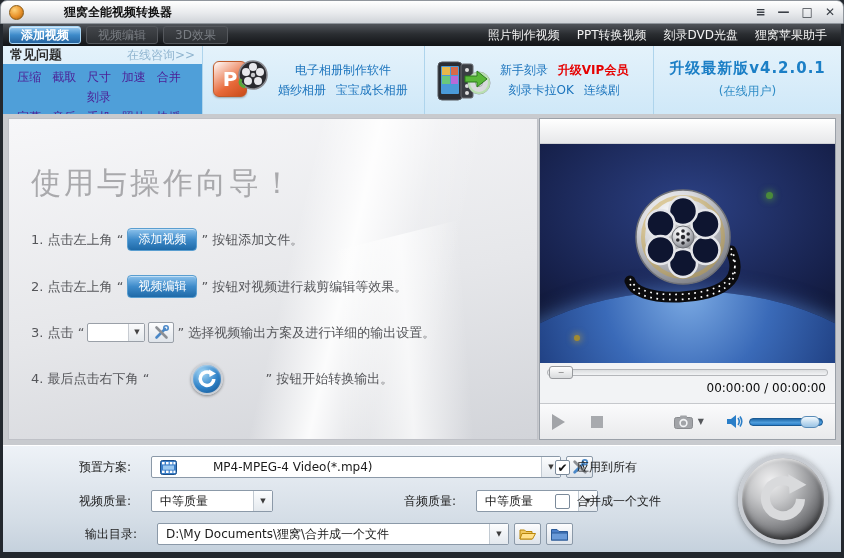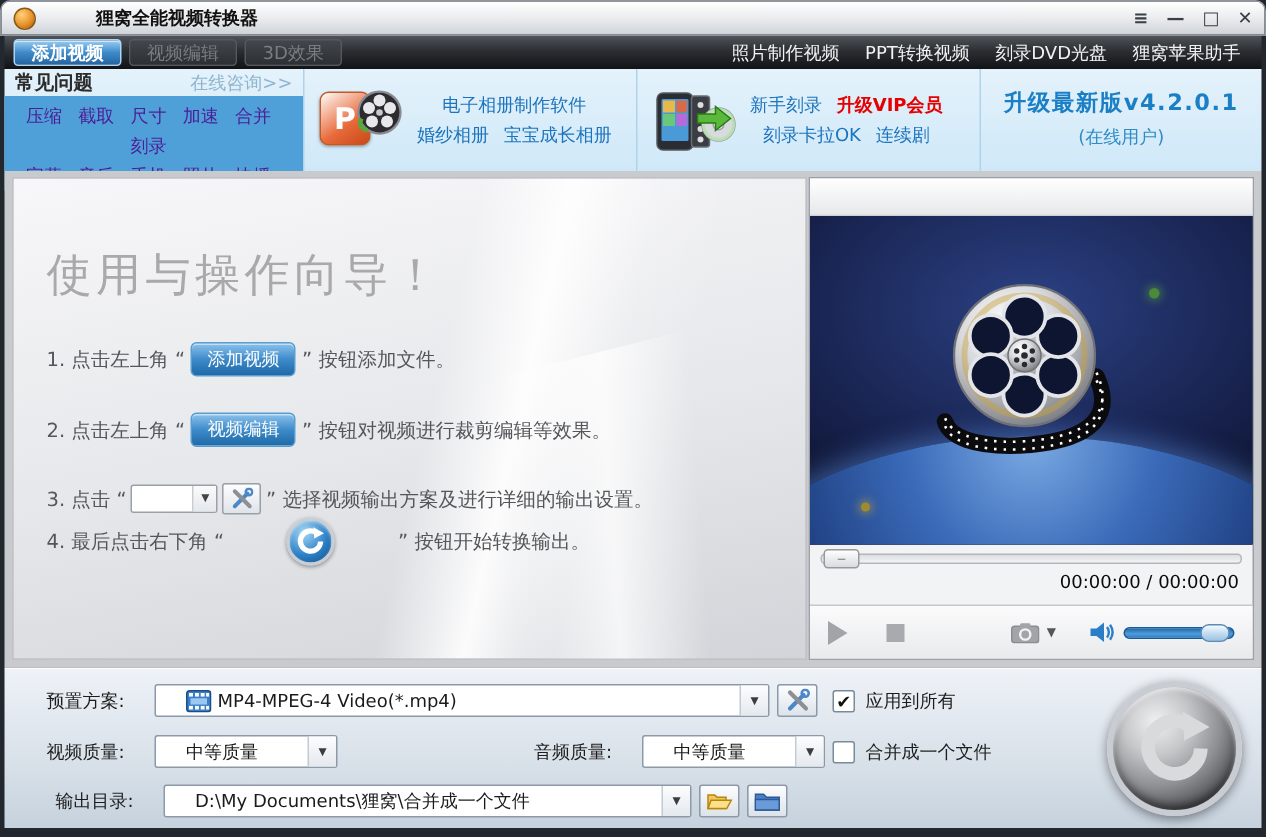--- a/index.html
+++ b/index.html
@@ -83,21 +83,21 @@
   .mini-combo { display:flex; align-items:center; width:58px; height:19px; background:#fff;
     border:1px solid #9aa0a8; border-radius:2px; margin:0 3px; }
   .mini-combo .arr { margin-left:auto; width:16px; text-align:center; font-size:7px; color:#444;
     border-left:1px solid #c8ccd2; background:linear-gradient(#fbfbfc,#e4e8ec); height:100%; line-height:17px; }
   .mini-tool { width:26px; height:21px; border:1px solid #9aa0a8; border-radius:2px;
     background:linear-gradient(#fdfdfe,#dfe4ea); display:flex; align-items:center; justify-content:center; margin-right:3px; }
   .mini-convert { width:32px; height:32px; border-radius:50%; margin:0 5px;
     background:radial-gradient(circle at 35% 28%, #a6d8f6, #2f82c8 55%, #0b4b86);
     border:2px solid #c9ced5; box-shadow:0 1px 3px rgba(0,0,0,.4), inset 0 1px 2px rgba(255,255,255,.5);
     display:flex; align-items:center; justify-content:center; }
-  .step4 { margin-top:2px;gap:37px; }
+  .step4 { margin-top:20px;gap:37px; }
 
   
   .player { position:absolute; right:5px; top:4px; width:297px; bottom:5px;
     background:#f2f3f5; border:1px solid #9aa0a8; display:flex; flex-direction:column; }
   .player-top { height:25px; background:linear-gradient(#ffffff,#e7e8ea); border-bottom:1px solid #cfd1d5; }
   .screen { position:relative; height:219px; background:
       radial-gradient(ellipse 380px 250px at 50% 28%, #2c4184 0%, #16204a 45%, #05070f 85%), #000;
     overflow:hidden; }
   .planet { position:absolute; left:-22%; bottom:-158px; width:144%; height:230px; border-radius:50%;
     background:radial-gradient(ellipse at 50% 0%, #7cabe4 0%, #3a6ab8 28%, #16306e 65%, #0a1840 100%);
@@ -123,24 +123,24 @@
   .vol-group { display:flex; align-items:center; gap:6px; margin-left:22px; }
   .vol-track { position:relative; width:74px; height:8px; border-radius:4px;
     background:linear-gradient(#1f68a8,#4f9ddc 60%,#2a7ec8); border:1px solid #1a5a94; }
   .vol-handle { position:absolute; right:2px; top:-3px; width:20px; height:12px; border-radius:6px;
     background:linear-gradient(#f4fafe,#bcd8ee 60%,#9cc4e4); border:1px solid #5a8cb8; }
 
   
   .bottom { position:absolute; left:3px; right:3px; top:445px; height:107px;
     border-top:1px solid #ffffff;
     background:linear-gradient(#eef2f7,#d4dde6 70%,#c5d1dd); }
-  .brow { position:absolute; display:flex; align-items:center; }
+  .brow { position:absolute; display:flex; align-items:center;margin-left:48px; }
   .blabel { font-size:12px; color:#1c1c1c; width:72px; }
   .combo { height:22px; background:#fff; border:1px solid #8b99a8; border-radius:2px;
-    display:flex; align-items:center; font-size:12px; color:#1a1a1a; padding-left:20px; }
+    display:flex; align-items:center; font-size:12px; color:#1a1a1a; padding-left:8px;gap:32px; }
   .combo .carr { margin-left:auto; width:19px; height:100%; border-left:1px solid #c2cad2;
     background:linear-gradient(#fcfdfe,#e4e9ee); text-align:center; font-size:7px; color:#3c3c3c; line-height:20px; }
   .tool-btn { width:27px; height:22px; margin-left:5px; border:1px solid #8b99a8; border-radius:2px;
     background:linear-gradient(#fdfdfe,#dde3ea); display:flex; align-items:center; justify-content:center; }
   .chk { width:15px; height:15px; background:#fff; border:1px solid #7b8a9a; border-radius:2px;
     font-size:12px; font-weight:bold; color:#111; text-align:center; line-height:14px; }
   .chk-label { font-size:12px; color:#1c1c1c; margin-left:7px; }
   .row1 { top:10px; left:28px; }
   .row2 { top:44px; left:28px; }
   .row3 { top:77px; left:34px;justify-content:center; }

